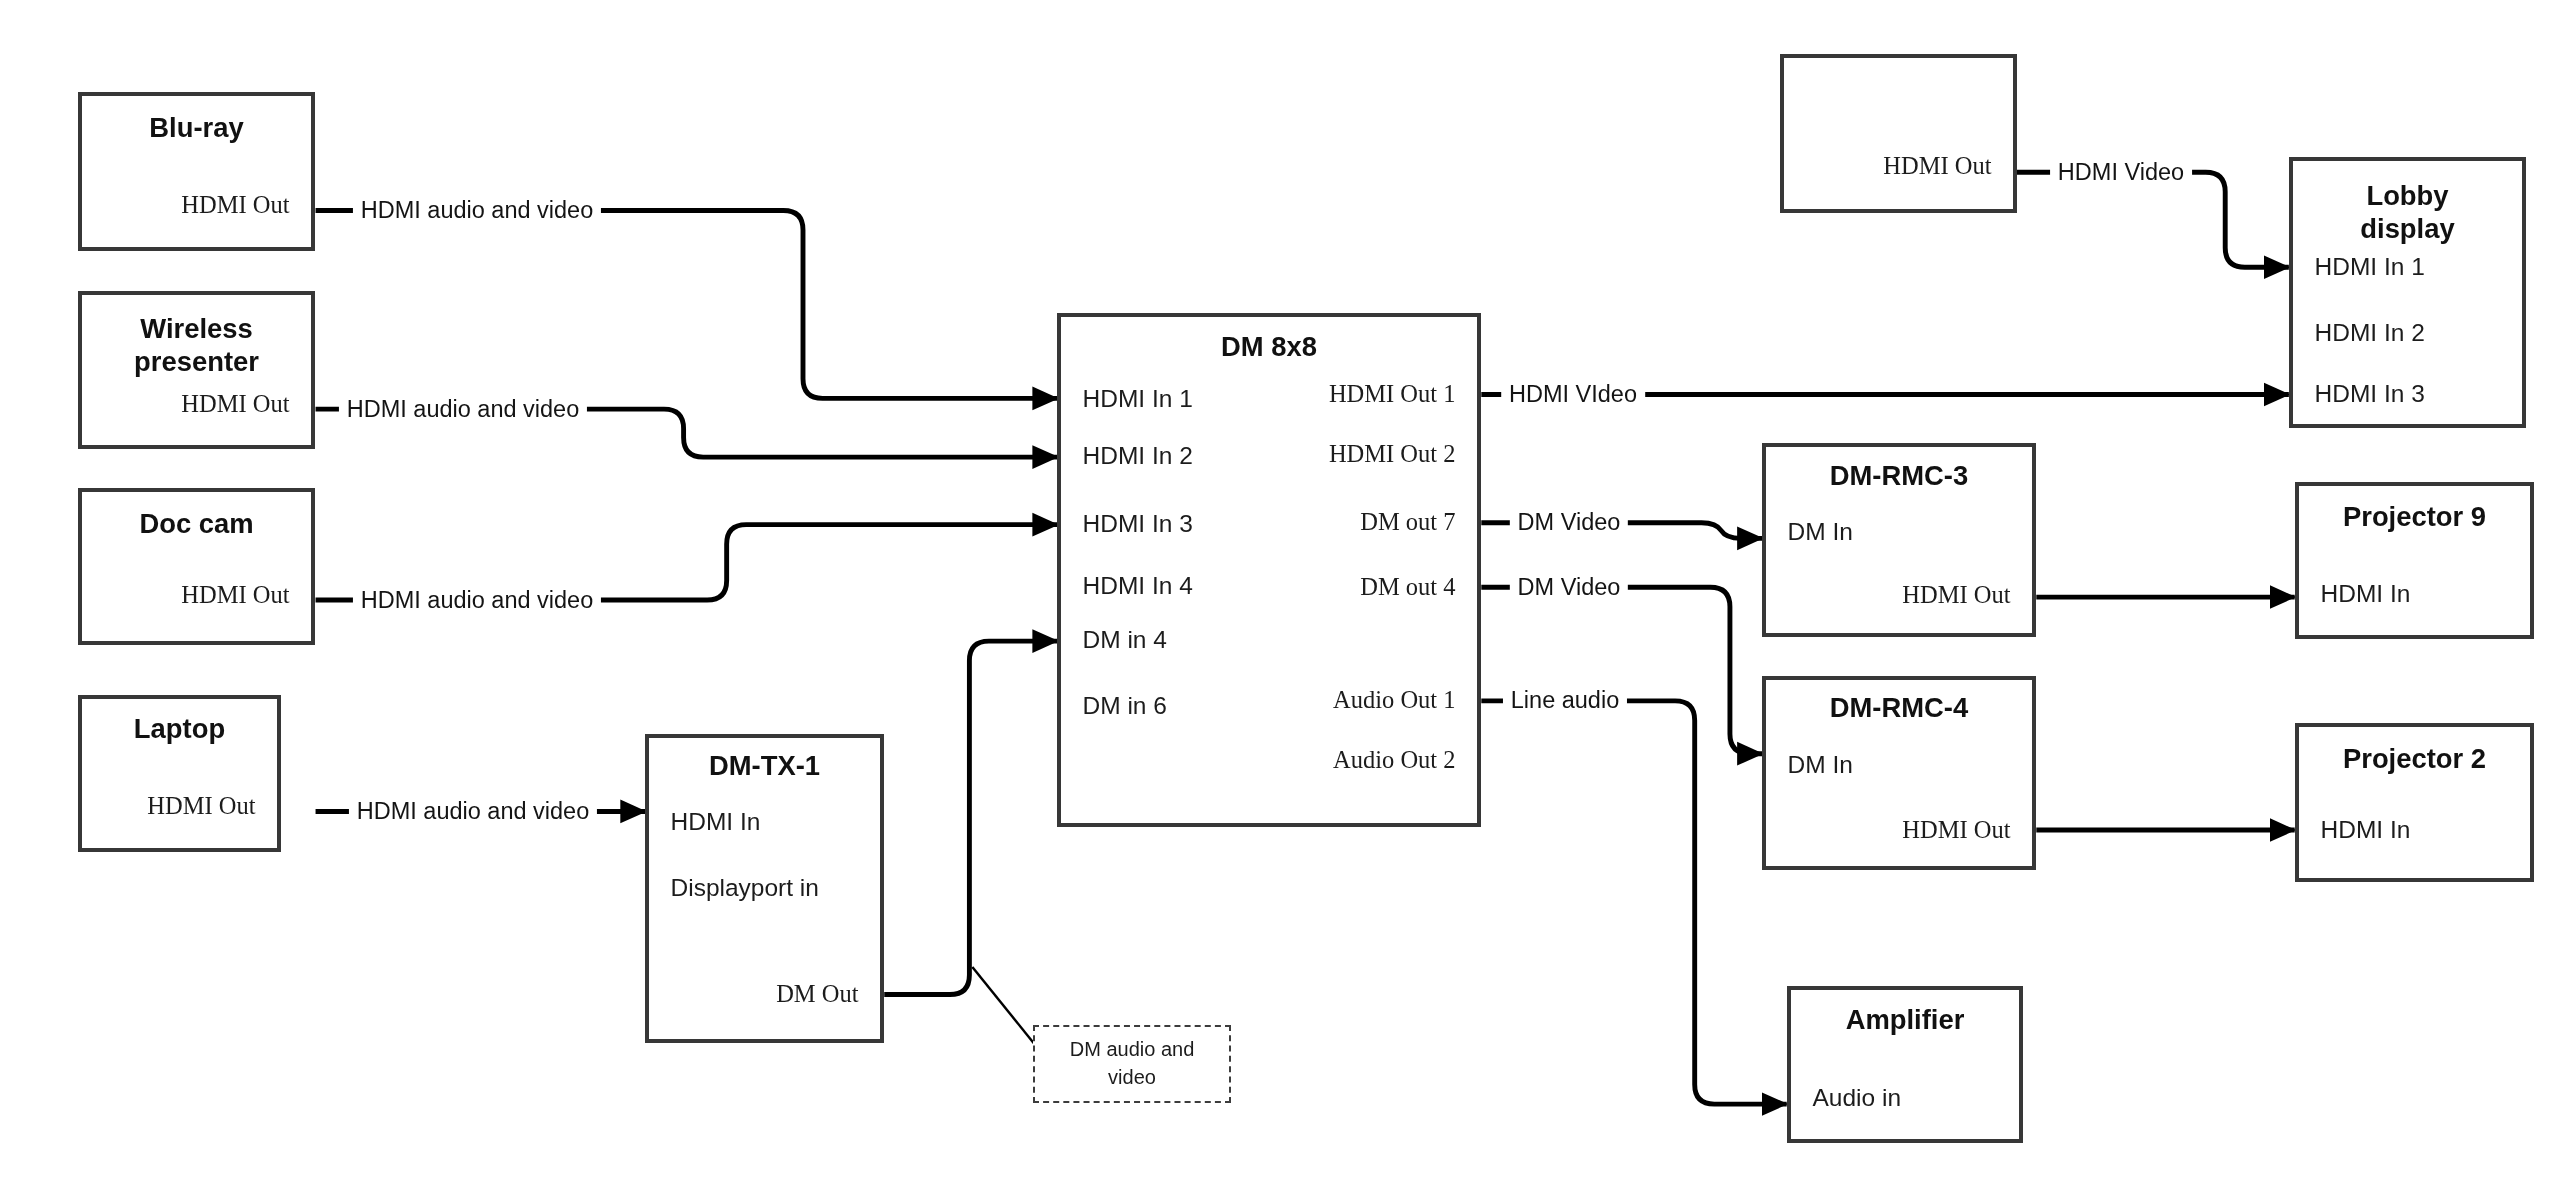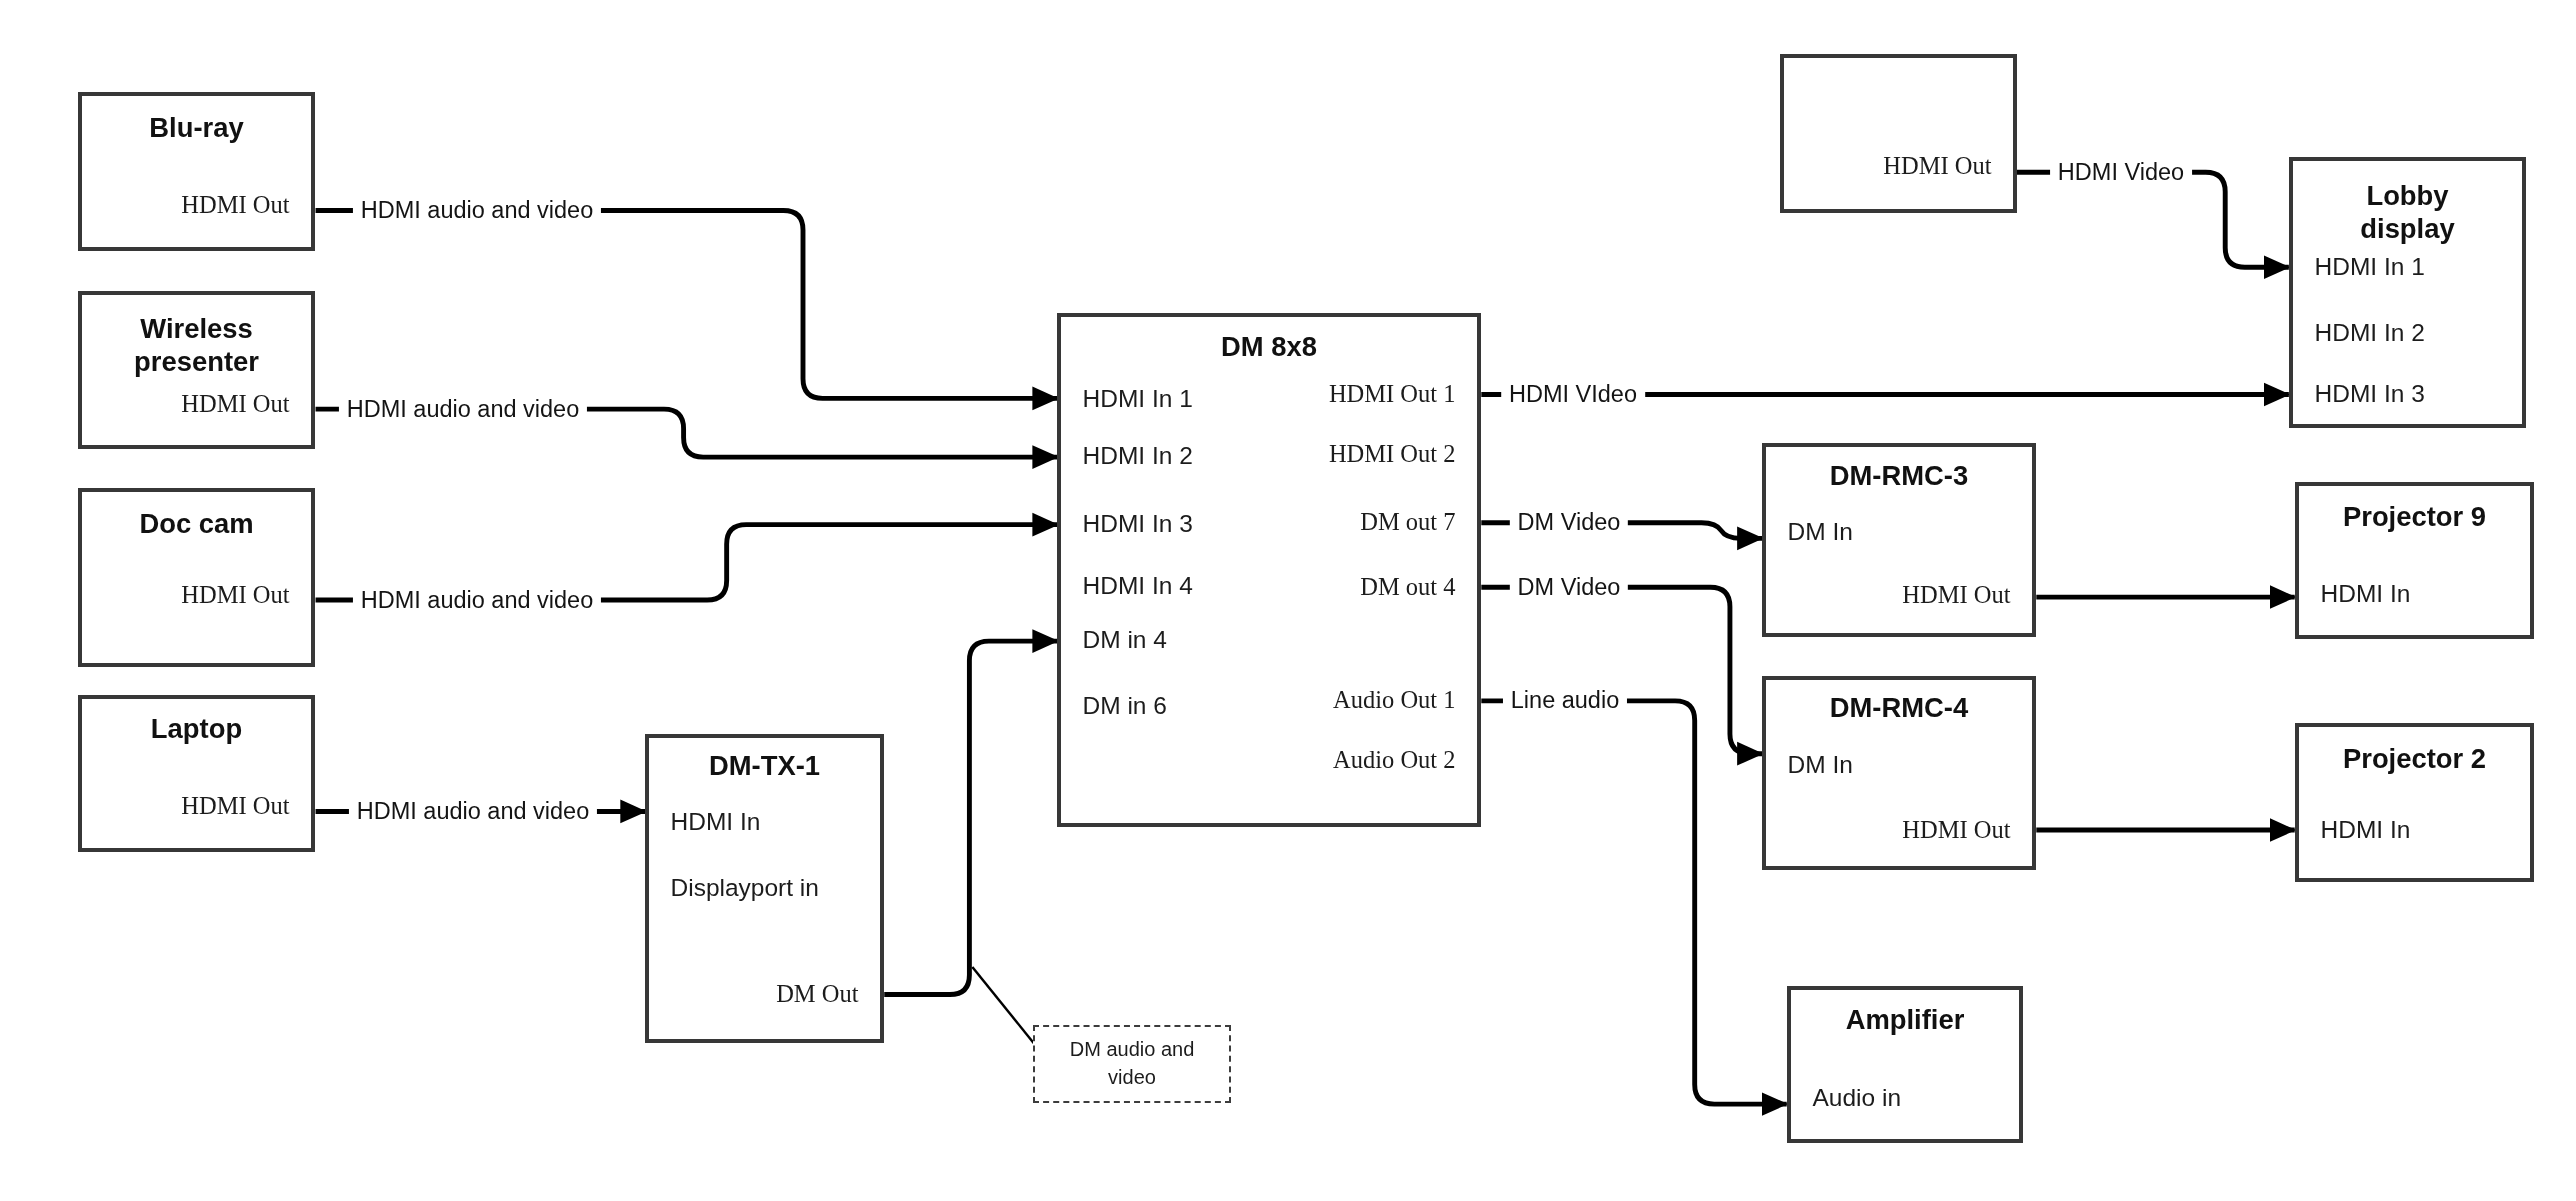--- a/index.html
+++ b/index.html
@@ -98,26 +98,26 @@
   <div class="node" style="left:78px; top:92px; width:237px; height:159px;">
     <div class="title" style="top:14.7px;"><span class="inner">Blu-ray</span></div>
     <span class="port right" style="top:94px;">HDMI Out</span>
   </div>
 
   <div class="node w-narrow" style="left:78px; top:291px; width:237px; height:158px;">
     <div class="title" style="top:16.6px;"><span class="inner">Wireless presenter</span></div>
     <span class="port right" style="top:94px;">HDMI Out</span>
   </div>
 
-  <div class="node" style="left:78px; top:488px; width:237px; height:179px;">
+  <div class="node" style="left:78px; top:488px; width:237px; height:157px;">
     <div class="title" style="top:14.7px;"><span class="inner">Doc cam</span></div>
     <span class="port right" style="top:88px;">HDMI Out</span>
   </div>
 
-  <div class="node" style="left:78px; top:695px; width:237px; height:157px;">
+  <div class="node" style="left:78px; top:695px; width:203px; height:157px;">
     <div class="title" style="top:12.7px;"><span class="inner">Laptop</span></div>
     <span class="port right" style="top:92px;">HDMI Out</span>
   </div>
 
   <div class="node" style="left:645px; top:734px; width:239px; height:309px;">
     <div class="title" style="top:10.8px;"><span class="inner">DM-TX-1</span></div>
     <span class="port left" style="top:69px;">HDMI In</span>
     <span class="port left" style="top:135px;">Displayport in</span>
     <span class="port right" style="top:241px;">DM Out</span>
   </div>

